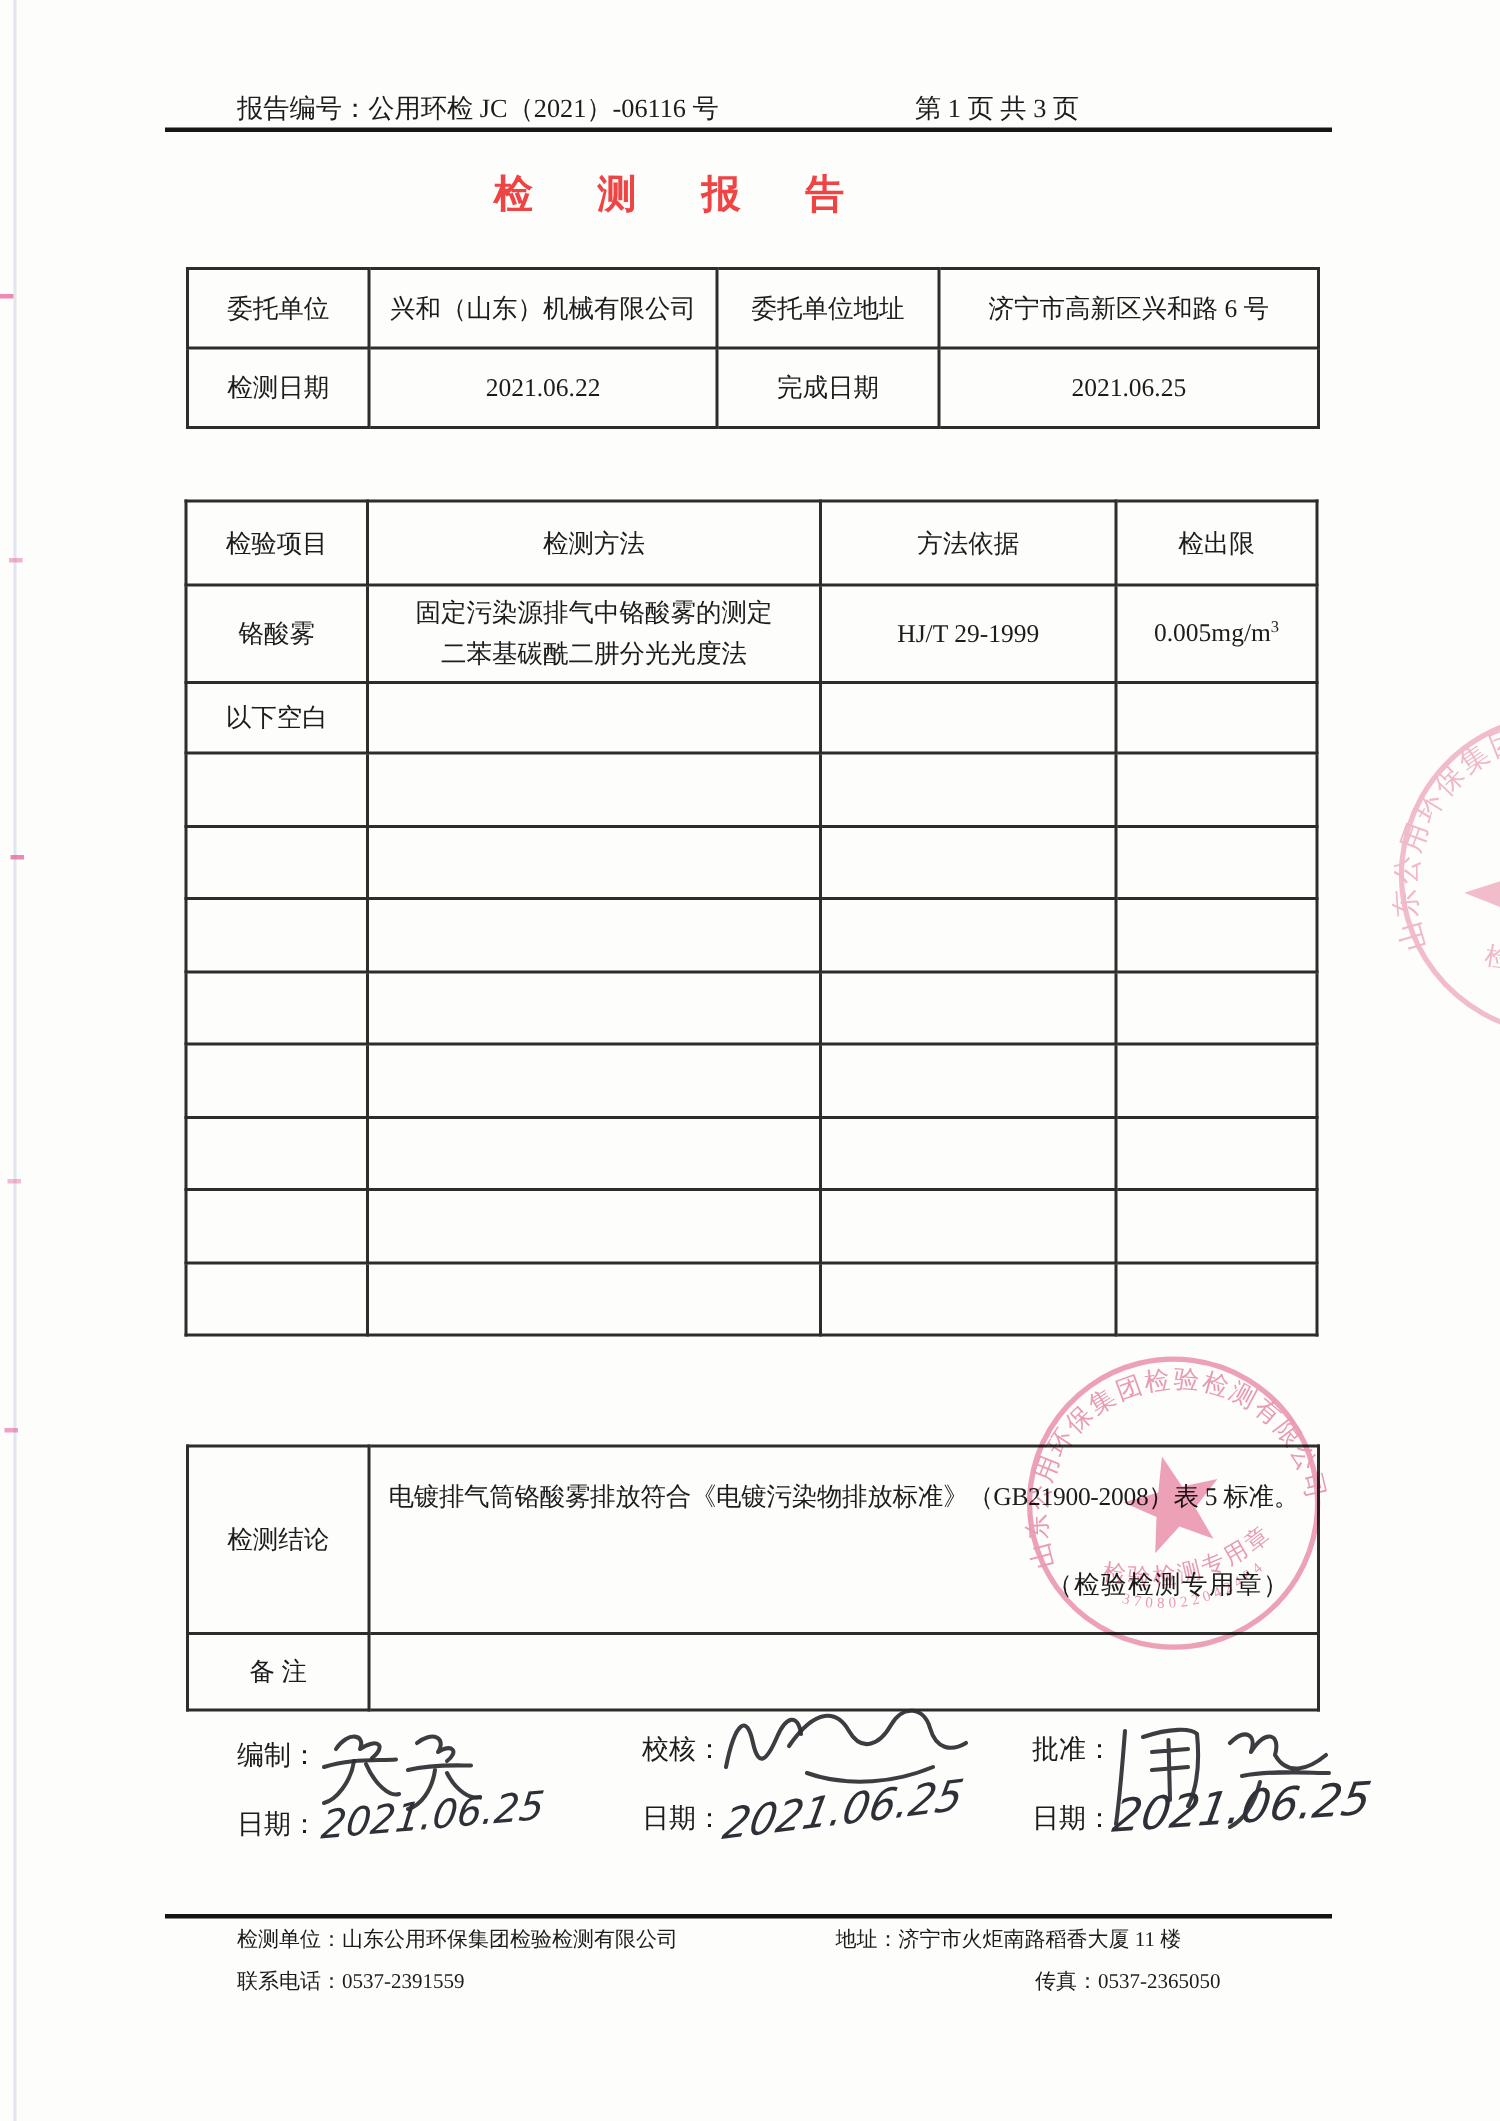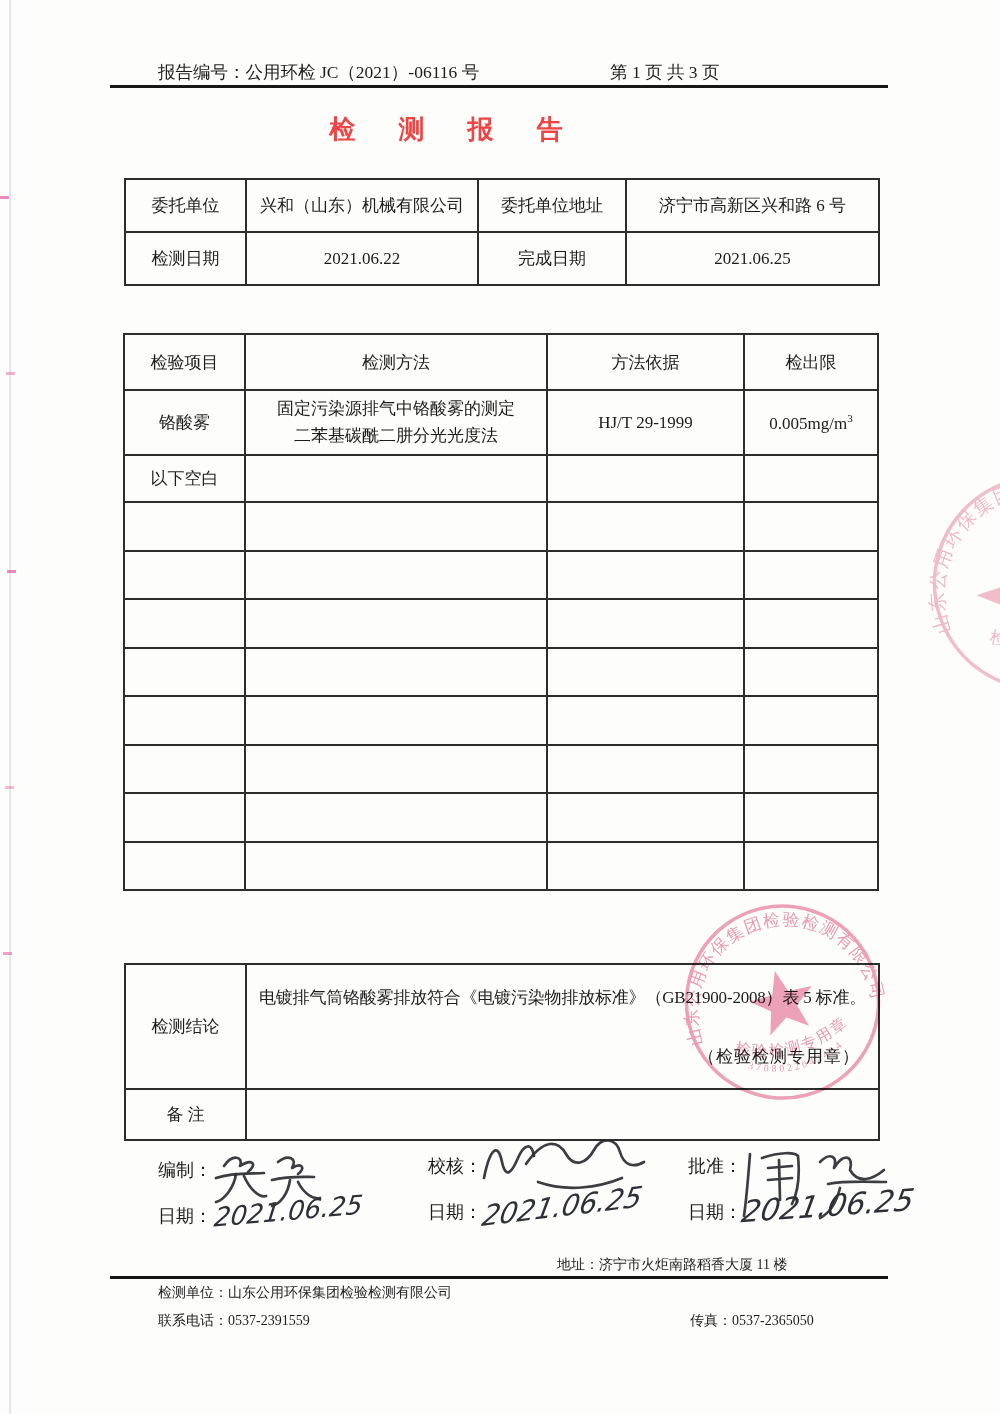--- a/index.html
+++ b/index.html
@@ -263,17 +263,17 @@
   <svg class="sig-svg" style="left:736px;top:1140px;" width="180" height="85" viewBox="0 0 180 85">
     <path d="M14,14 C12,40 10,62 8,76"></path>
     <path d="M26,18 C44,12 58,12 62,16 C64,36 62,52 56,64 M32,28 L56,26 M32,40 L56,38 M43,20 L44,60"></path>
     <path d="M84,22 C94,12 102,16 98,28 C108,12 118,16 114,30 C122,44 136,40 148,30 M92,44 C112,40 136,42 150,42 M104,48 C100,64 92,74 84,78"></path>
   </svg>
   <div class="sig-label" style="left:688px;top:1200px;">日期：</div>
   <div class="handwrite hw3" style="left:742px;top:1188px;">2021.06.25</div>
 
   <div class="ftr-rule"></div>
   <div class="ftr-text" style="left:158px;top:1284px;">检测单位：山东公用环保集团检验检测有限公司</div>
-  <div class="ftr-text" style="left:557px;top:1256px;">地址：济宁市火炬南路稻香大厦 11 楼</div>
+  <div class="ftr-text" style="left:557px;top:1284px;">地址：济宁市火炬南路稻香大厦 11 楼</div>
   <div class="ftr-text" style="left:158px;top:1312px;">联系电话：0537-2391559</div>
   <div class="ftr-text" style="left:690px;top:1312px;">传真：0537-2365050</div>
 
 </div>
 
 </body></html>

